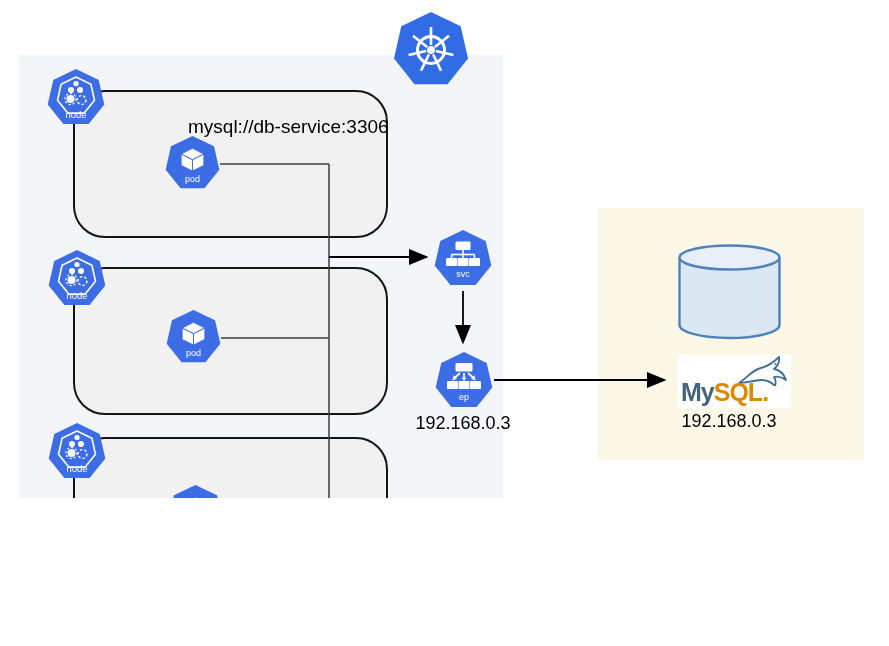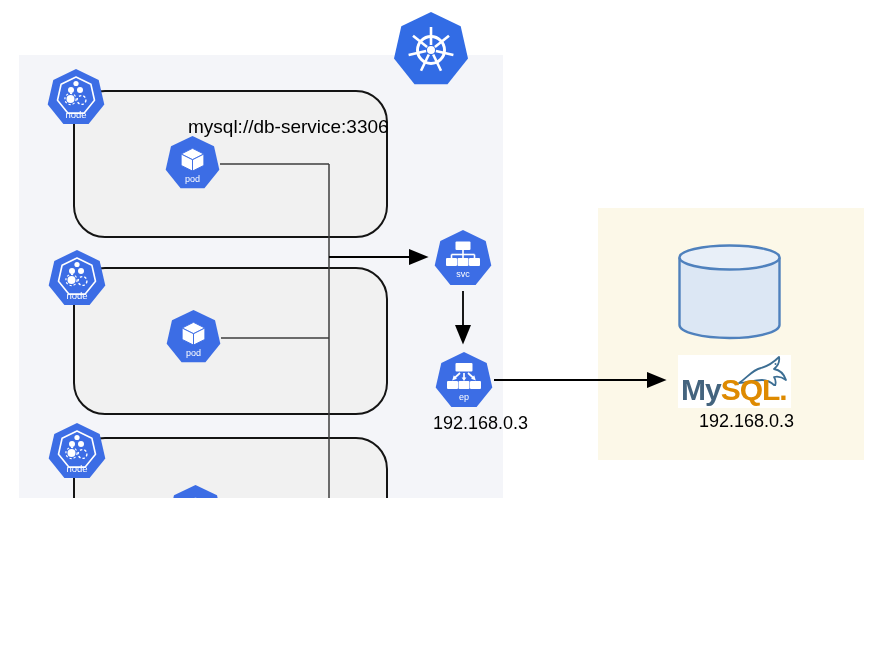--- a/index.html
+++ b/index.html
@@ -25,32 +25,32 @@
   .hept-logo{fill:#326ce5;}
   .icon-label{
     font-family:"Liberation Sans", sans-serif;
     fill:#ffffff;text-anchor:middle;
   }
   .conn-label{
     position:absolute;left:188px;top:116px;width:200px;
     text-align:left;font-size:19px;color:#000;white-space:nowrap;
   }
   .ip-label{
-    position:absolute;font-size:18px;color:#000;text-align:right;width:130px;
+    position:absolute;font-size:18px;color:#000;text-align:center;width:130px;
     white-space:nowrap;
   }
   .ip-ep{left:398px;top:413px;}
   .ip-db{left:664px;top:411px;}
   .wires{position:absolute;left:0;top:0;width:889px;height:646px;pointer-events:none;}
   .mysql-logo{
     position:absolute;left:678px;top:355px;width:113px;height:53px;
     background:#ffffff;
   }
   .mysql-word{
-    position:absolute;left:3px;bottom:3px;font-size:30px;font-weight:700;
+    position:absolute;left:3px;bottom:3px;font-size:25px;font-weight:700;
     letter-spacing:-1px;line-height:1;
   }
   .mysql-my{color:#44647e;}
   .mysql-sql{color:#de8a00;}
   .mysql-dot{color:#de8a00;}
   .dolphin{position:absolute;right:2px;top:1px;}
   .cyl{position:absolute;left:678px;top:244px;}
 </style>
 </head>
 <body>

